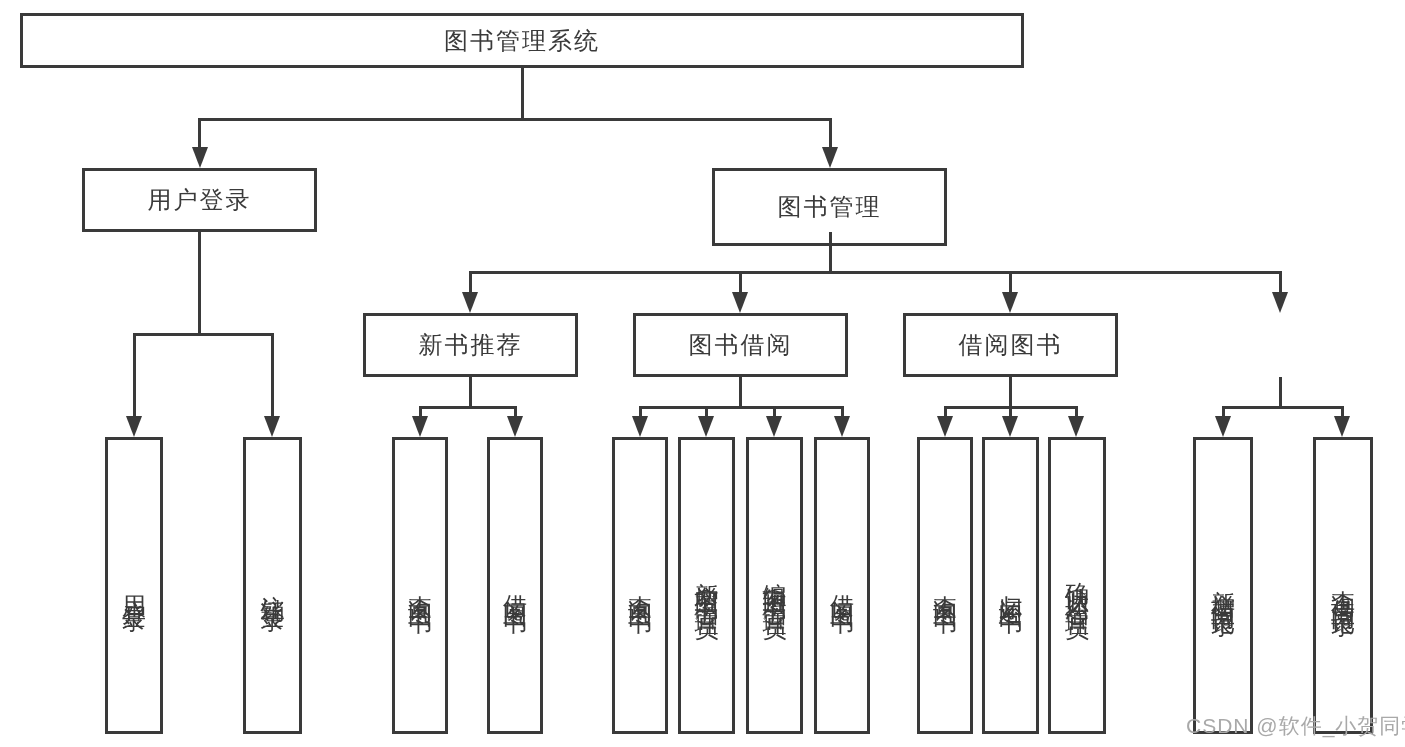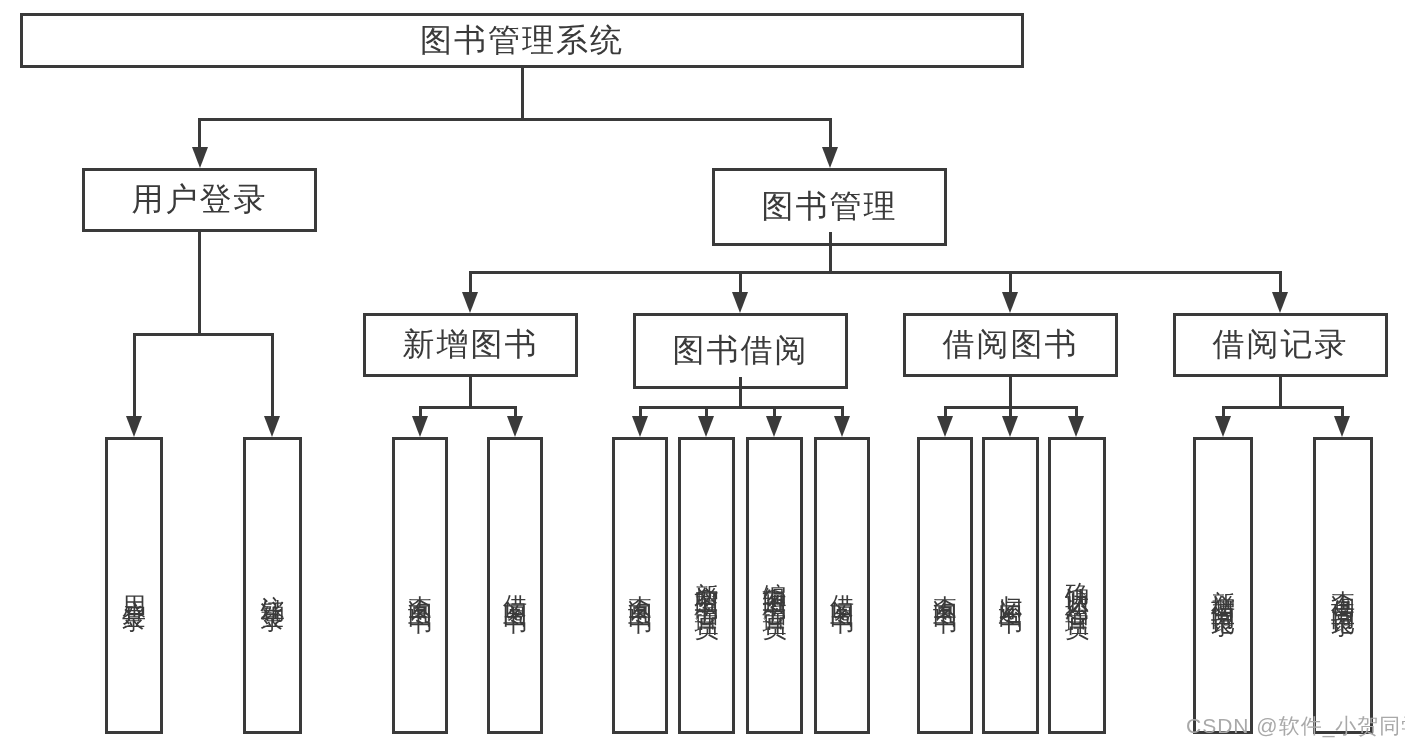--- a/index.html
+++ b/index.html
@@ -4,21 +4,21 @@
 <style>
   html,body{margin:0;padding:0;background:#ffffff;}
   .canvas{
     position:relative;width:1405px;height:747px;background:#ffffff;overflow:hidden;
     font-family:"Liberation Sans","DejaVu Sans",sans-serif;color:#3a3a3a;
   }
   .box{
     position:absolute;box-sizing:border-box;border:3px solid #3a3a3a;background:#ffffff;
     display:flex;align-items:center;justify-content:center;color:#3a3a3a;
   }
-  .hbox{font-size:32px;letter-spacing:2px;white-space:nowrap;}
+  .hbox{font-size:24px;letter-spacing:2px;white-space:nowrap;}
   .leaf{
     writing-mode:vertical-rl;text-orientation:mixed;
     font-size:24px;letter-spacing:5px;line-height:1;white-space:nowrap;
   }
   .line{position:absolute;background:#3a3a3a;}
   .arrow{
     position:absolute;width:0;height:0;
     border-left:8px solid transparent;border-right:8px solid transparent;
     border-top:21px solid #3a3a3a;
   }
@@ -62,30 +62,27 @@
   <div class="line" style="left:469px;top:271px;width:3px;height:23px;"></div>
   <div class="arrow" style="left:462px;top:292px;"></div>
   <div class="line" style="left:739px;top:271px;width:3px;height:23px;"></div>
   <div class="arrow" style="left:732px;top:292px;"></div>
   <div class="line" style="left:1009px;top:271px;width:3px;height:23px;"></div>
   <div class="arrow" style="left:1002px;top:292px;"></div>
   <div class="line" style="left:1279px;top:271px;width:3px;height:23px;"></div>
   <div class="arrow" style="left:1272px;top:292px;"></div>
 
   <div class="box hbox" style="left:363px;top:313px;width:215px;height:64px;">
-    <span>新增图书</span>
+    <span>新书推荐</span>
   </div>
-  <div class="box hbox" style="left:633px;top:313px;width:215px;height:76px;">
+  <div class="box hbox" style="left:633px;top:313px;width:215px;height:64px;">
     <span>图书借阅</span>
   </div>
   <div class="box hbox" style="left:903px;top:313px;width:215px;height:64px;">
     <span>借阅图书</span>
-  </div>
-  <div class="box hbox" style="left:1173px;top:313px;width:215px;height:64px;">
-    <span>借阅记录</span>
   </div>
 
   <div class="line" style="left:469px;top:377px;width:3px;height:31px;"></div>
   <div class="line" style="left:419px;top:406px;width:98px;height:3px;"></div>
   <div class="line" style="left:419px;top:406px;width:3px;height:12px;"></div>
   <div class="arrow" style="left:412px;top:416px;"></div>
   <div class="line" style="left:514px;top:406px;width:3px;height:12px;"></div>
   <div class="arrow" style="left:507px;top:416px;"></div>
 
   <div class="line" style="left:739px;top:377px;width:3px;height:31px;"></div>

